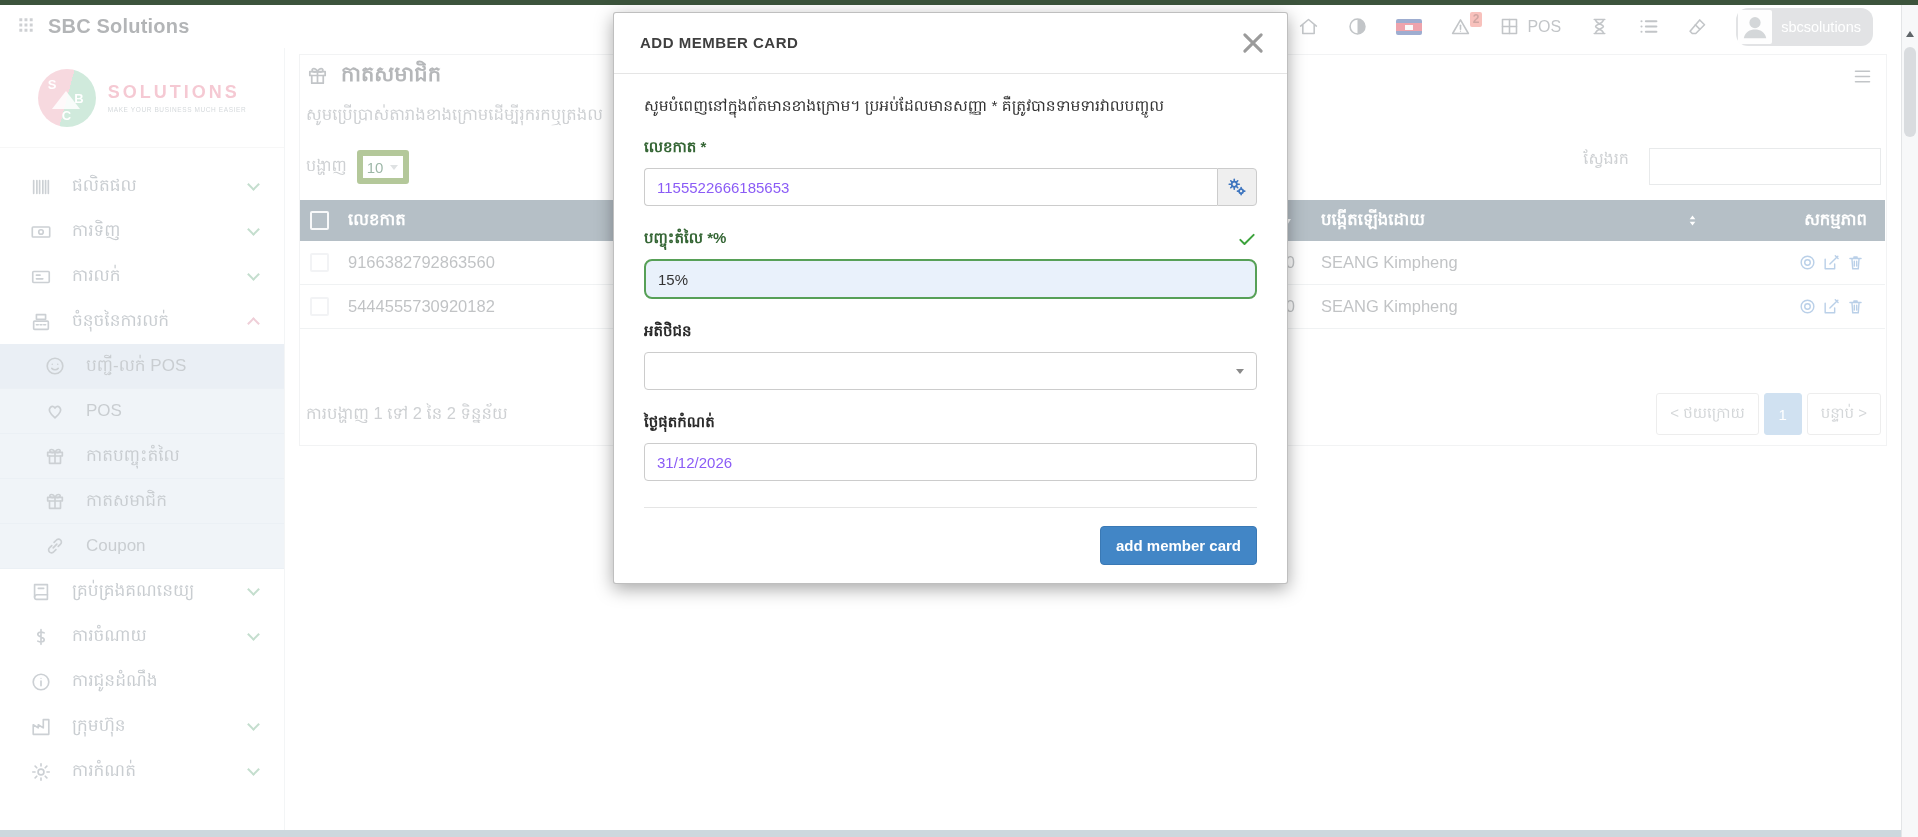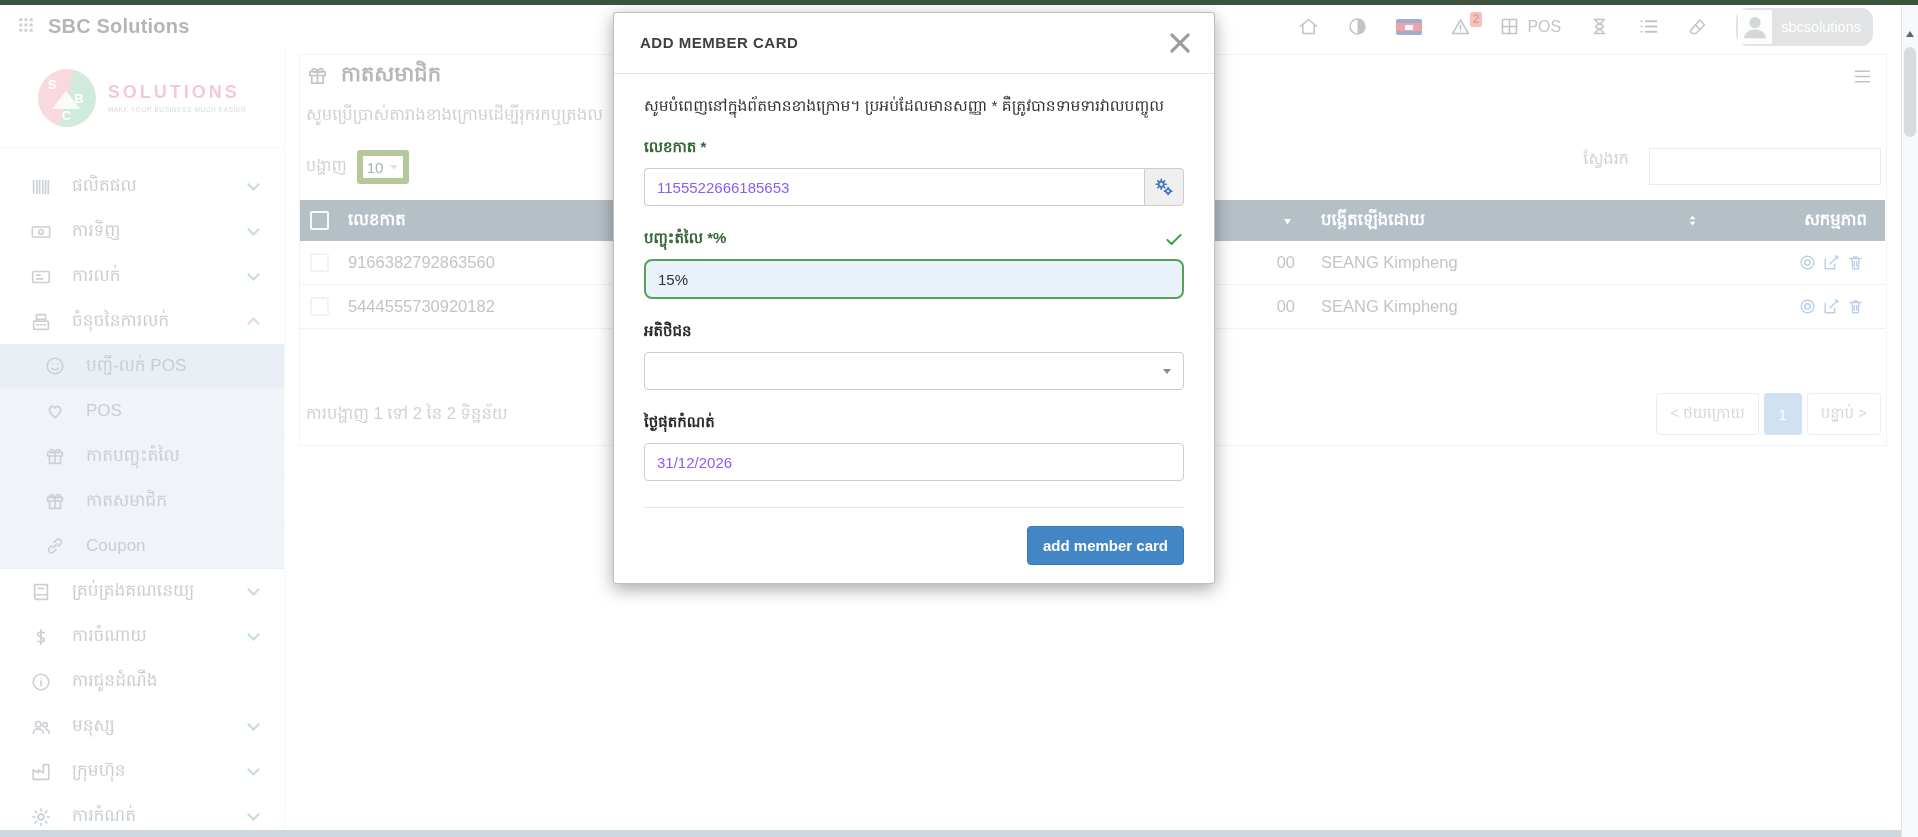--- a/index.html
+++ b/index.html
@@ -88,21 +88,21 @@
   .pbtn.active{background:#8fb8dd;border-color:#8fb8dd;color:#fff;min-width:38px;}
   
   .v-scroll{position:absolute;right:0;top:5px;width:17px;height:832px;background:#f7f8f9;
             border-left:1px solid #e3e5e7;z-index:46;}
   .v-up{position:absolute;left:4px;top:26px;width:0;height:0;border-left:4px solid transparent;
         border-right:4px solid transparent;border-bottom:6px solid #5f6569;cursor:pointer;}
   .v-thumb{position:absolute;left:2px;top:42px;width:12px;height:90px;background:#d9dcdf;border-radius:6px;cursor:pointer;}
   .h-scroll{position:absolute;left:0;top:830px;width:1901px;height:7px;background:#cdd8de;z-index:46;cursor:pointer;}
   
   .overlay{position:absolute;inset:0;background:rgba(255,255,255,.58);z-index:30;}
-  .modal{position:absolute;left:613px;top:12px;width:602px;background:#fff;z-index:50;
+  .modal{position:absolute;left:613px;top:12px;width:675px;background:#fff;z-index:50;
          border:1px solid rgba(0,0,0,.25);border-radius:3px;box-shadow:0 5px 18px rgba(0,0,0,.35);}
   .m-head{position:relative;padding:21px 26px;border-bottom:1px solid #e5e5e5;}
   .m-title{font-size:15px;font-weight:bold;color:#3f3f3f;letter-spacing:.5px;}
   .m-close{position:absolute;right:16px;top:12px;width:36px;height:36px;color:#9b9b9b;cursor:pointer;border:none;background:none;padding:4px;}
   .m-body{padding:22px 30px 6px 30px;}
   .m-intro{font-size:15.5px;color:#333;margin-bottom:18px;}
   .f-label{font-size:15px;font-weight:bold;color:#2b2b2b;margin:22px 0 9px 0;display:flex;align-items:center;}
   .f-label.ok{color:#356635;}
   .f-label .flex{flex:1;}
   .f-check{width:20px;height:20px;color:#3da33d;}
@@ -320,32 +320,20 @@
     <span class="mi-icon" data-icon="info">
             <svg viewBox="0 0 24 24" fill="none" stroke="currentColor" stroke-width="1.8" stroke-linecap="round" stroke-linejoin="round">
               <circle cx="12" cy="12" r="8.5"></circle>
               <path d="M12 11v5"></path>
               <circle cx="12" cy="8" r="0.7" fill="currentColor" stroke="none"></circle>
             </svg>
           </span>
     <span class="mi-label">ការជូនដំណឹង</span>
   </div>
         <div class="mi">
-    <span class="mi-icon" data-icon="people">
-            <svg viewBox="0 0 24 24" fill="none" stroke="currentColor" stroke-width="1.8" stroke-linecap="round" stroke-linejoin="round">
-              <circle cx="9" cy="9" r="3"></circle>
-              <path d="M3.5 19c0-3 2.5-5 5.5-5s5.5 2 5.5 5"></path>
-              <circle cx="16.5" cy="9.5" r="2.3"></circle>
-              <path d="M17 14.2c2.2.4 3.8 2.2 3.8 4.8"></path>
-            </svg>
-          </span>
-    <span class="mi-label">មនុស្ស</span>
-  <span class="chev"></span>
-        </div>
-        <div class="mi">
     <span class="mi-icon" data-icon="company">
             <svg viewBox="0 0 24 24" fill="none" stroke="currentColor" stroke-width="1.8" stroke-linecap="round" stroke-linejoin="round">
               <path d="M3.5 20V9.5l5.5 3.5V9.5l5.5 3.5V4h6v16z"></path>
             </svg>
           </span>
     <span class="mi-label">ក្រុមហ៊ុន</span>
   <span class="chev"></span>
         </div>
         <div class="mi">
     <span class="mi-icon" data-icon="gear">

